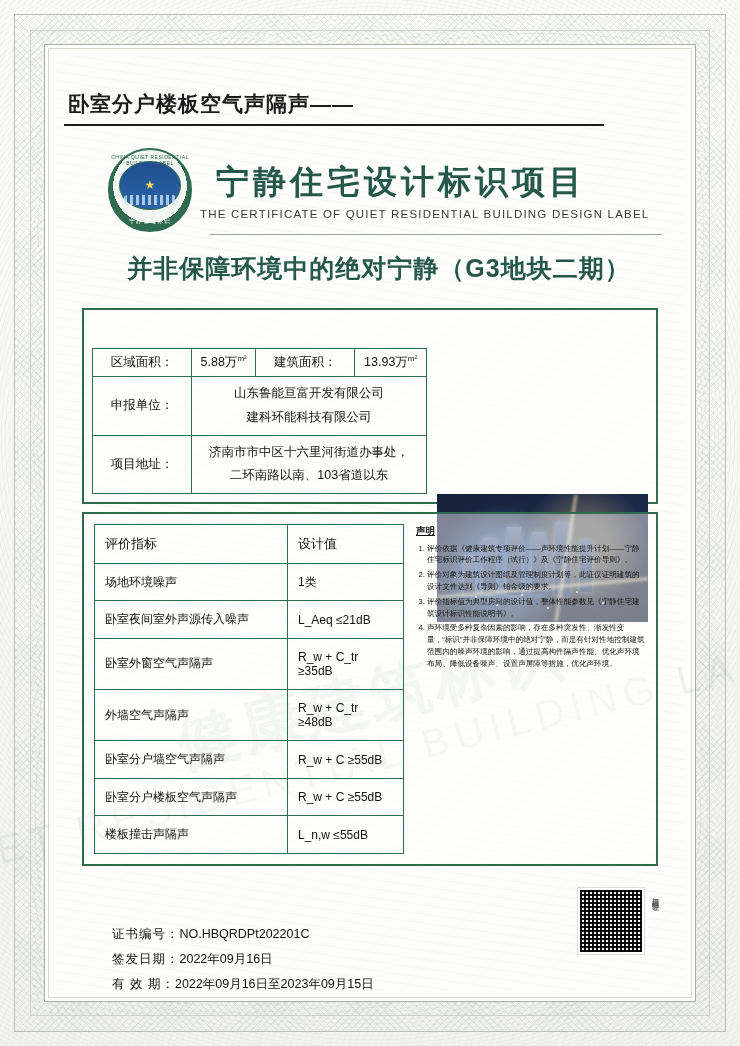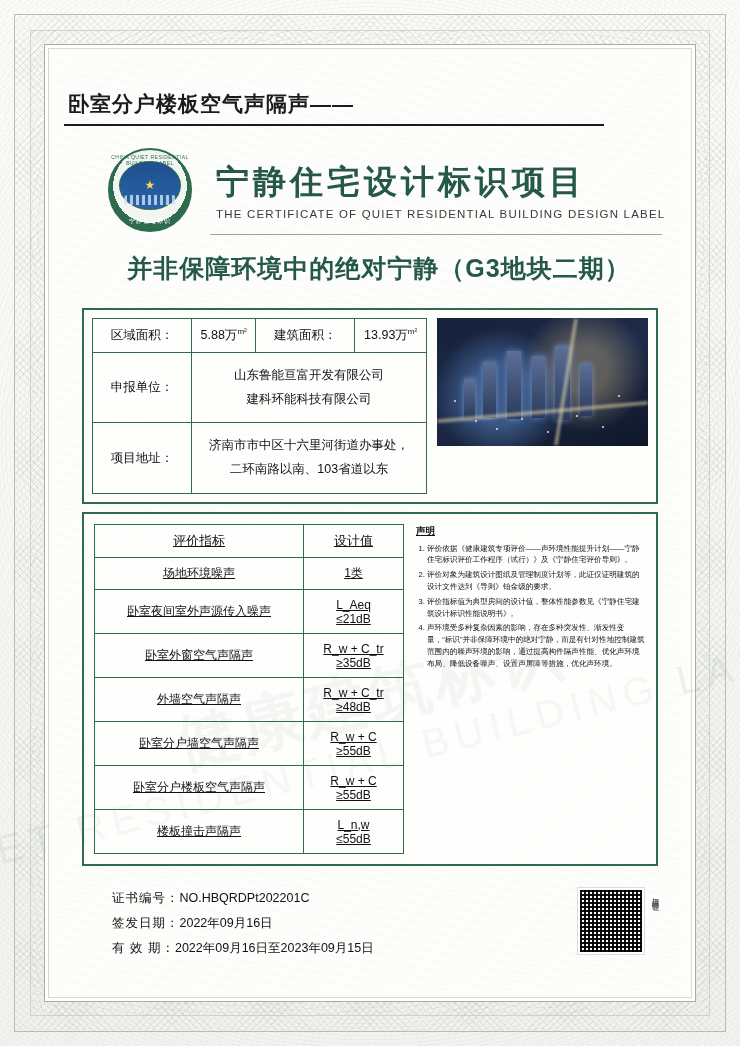--- a/index.html
+++ b/index.html
@@ -88,37 +88,37 @@
   .emblem .cn{
     position:absolute;left:0;bottom:4px;width:100%;text-align:center;
     font-size:6px;color:#ffffff;letter-spacing:1px;
   }
   
   .main-title{
     position:absolute;left:160px;top:104px;
     font-size:33px;font-weight:bold;color:#25584a;letter-spacing:4px;
   }
   .sub-title{
-    position:absolute;left:160px;top:152px;width:470px;
+    position:absolute;left:144px;top:152px;width:470px;
     font-size:11.5px;color:#3a3a3a;letter-spacing:1.2px;
   }
   .title-rule{
     position:absolute;left:154px;top:178px;right:22px;height:1px;background:#9aa69d;
   }
   .project-name{
     position:absolute;left:38px;top:196px;right:20px;
     font-size:25px;font-weight:bold;color:#25584a;letter-spacing:1px;
     text-align:center;
   }
   
   .info-box{
     position:absolute;left:26px;top:252px;right:26px;height:192px;
     border:2px solid #2f6b4f;background:rgba(255,255,255,0.55);
   }
-  .info-inner{position:absolute;left:8px;top:8px;right:8px;bottom:8px;display:flex;}
+  .info-inner{position:absolute;left:8px;top:8px;right:8px;bottom:8px;display:flex;align-items:flex-end;}
   .info-table{width:335px;border-collapse:collapse;font-size:12.5px;color:#111;}
   .info-table td{border:1px solid #2f6b4f;padding:5px 6px;vertical-align:middle;}
   .lbl{width:86px;text-align:center;white-space:nowrap;}
   .val{text-align:center;white-space:nowrap;}
   .val-left{text-align:center;line-height:1.9;}
   .sup{font-size:8px;vertical-align:super;margin-top:14px;}
   .photo-wrap{flex:1;margin-left:10px;position:relative;}
   .photo{
     position:absolute;left:0;top:0;right:0;height:128px;
     background:
@@ -134,29 +134,29 @@
     position:absolute;left:0;right:0;top:134px;text-align:center;
     font-size:15px;font-weight:bold;color:#111;letter-spacing:2px;
   }
   
   .lower-box{
     position:absolute;left:26px;top:456px;right:26px;height:350px;
     border:2px solid #2f6b4f;background:rgba(255,255,255,0.45);
   }
   .lower-inner{position:absolute;left:10px;top:10px;right:10px;bottom:10px;display:flex;}
   .idx-table{border-collapse:collapse;font-size:12px;color:#111;width:310px;}
-  .idx-table th,.idx-table td{border:1px solid #2f6b4f;text-align:center;padding:6px 18px;text-decoration:underline;}
+  .idx-table th,.idx-table td{border:1px solid #2f6b4f;text-align:left;padding:6px 10px;}
   .idx-table th{font-weight:normal;font-size:13px;}
   .idx-table td.name{width:172px;}
   .stmt{flex:1;margin-left:12px;font-size:7.6px;color:#111;line-height:1.55;}
   .stmt h4{margin:0 0 4px 0;font-size:9.5px;font-weight:bold;text-decoration:underline;}
   .stmt ol{margin:0;padding-left:11px;}
   .stmt li{margin-bottom:3px;}
   
-  .footer{position:absolute;left:56px;top:830px;font-size:12.5px;color:#111;line-height:2.0;}
+  .footer{position:absolute;left:56px;top:866px;font-size:12.5px;color:#111;line-height:2.0;}
   .footer .k{letter-spacing:1px;}
   .qr{
     position:absolute;right:40px;top:832px;width:62px;height:62px;
     background:
       repeating-linear-gradient(90deg,#111 0 2px,#fff 2px 4px),
       repeating-linear-gradient(0deg,#111 0 2px,#fff 2px 4px);
     background-blend-mode:multiply;border:2px solid #fff;outline:1px solid #ddd;
   }
   .qr-side{
     position:absolute;right:24px;top:836px;font-size:7px;color:#555;

